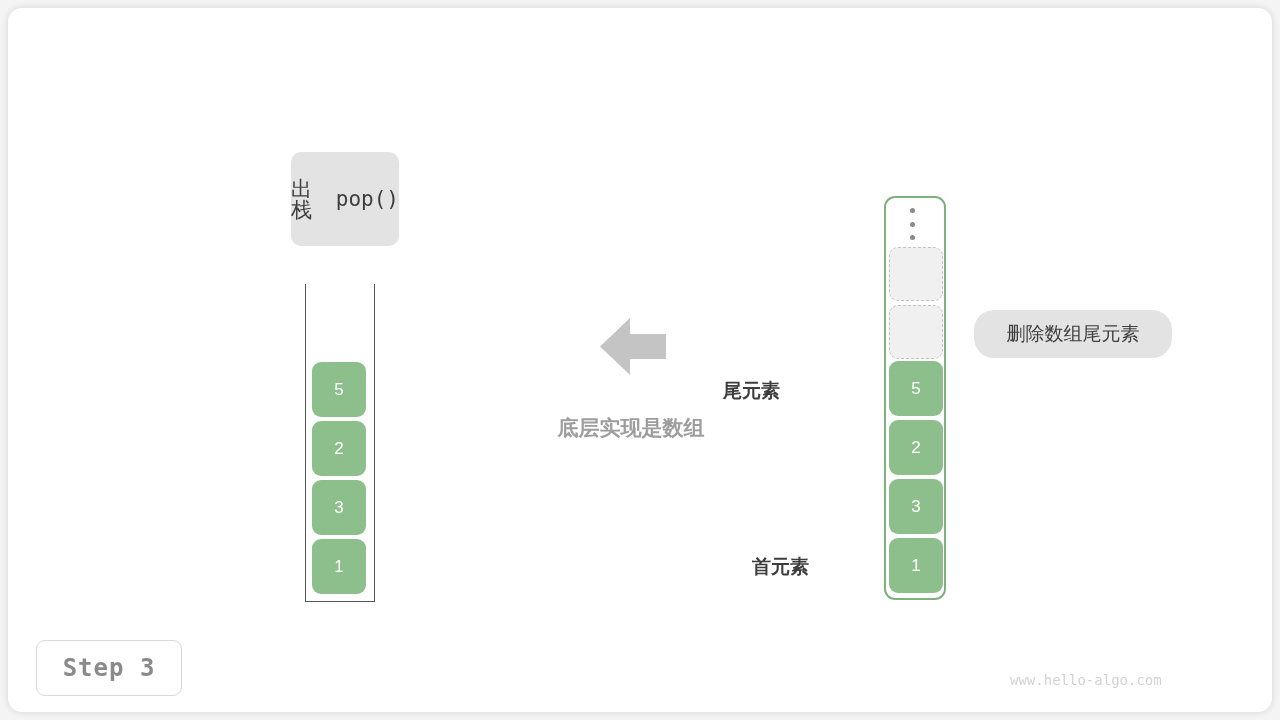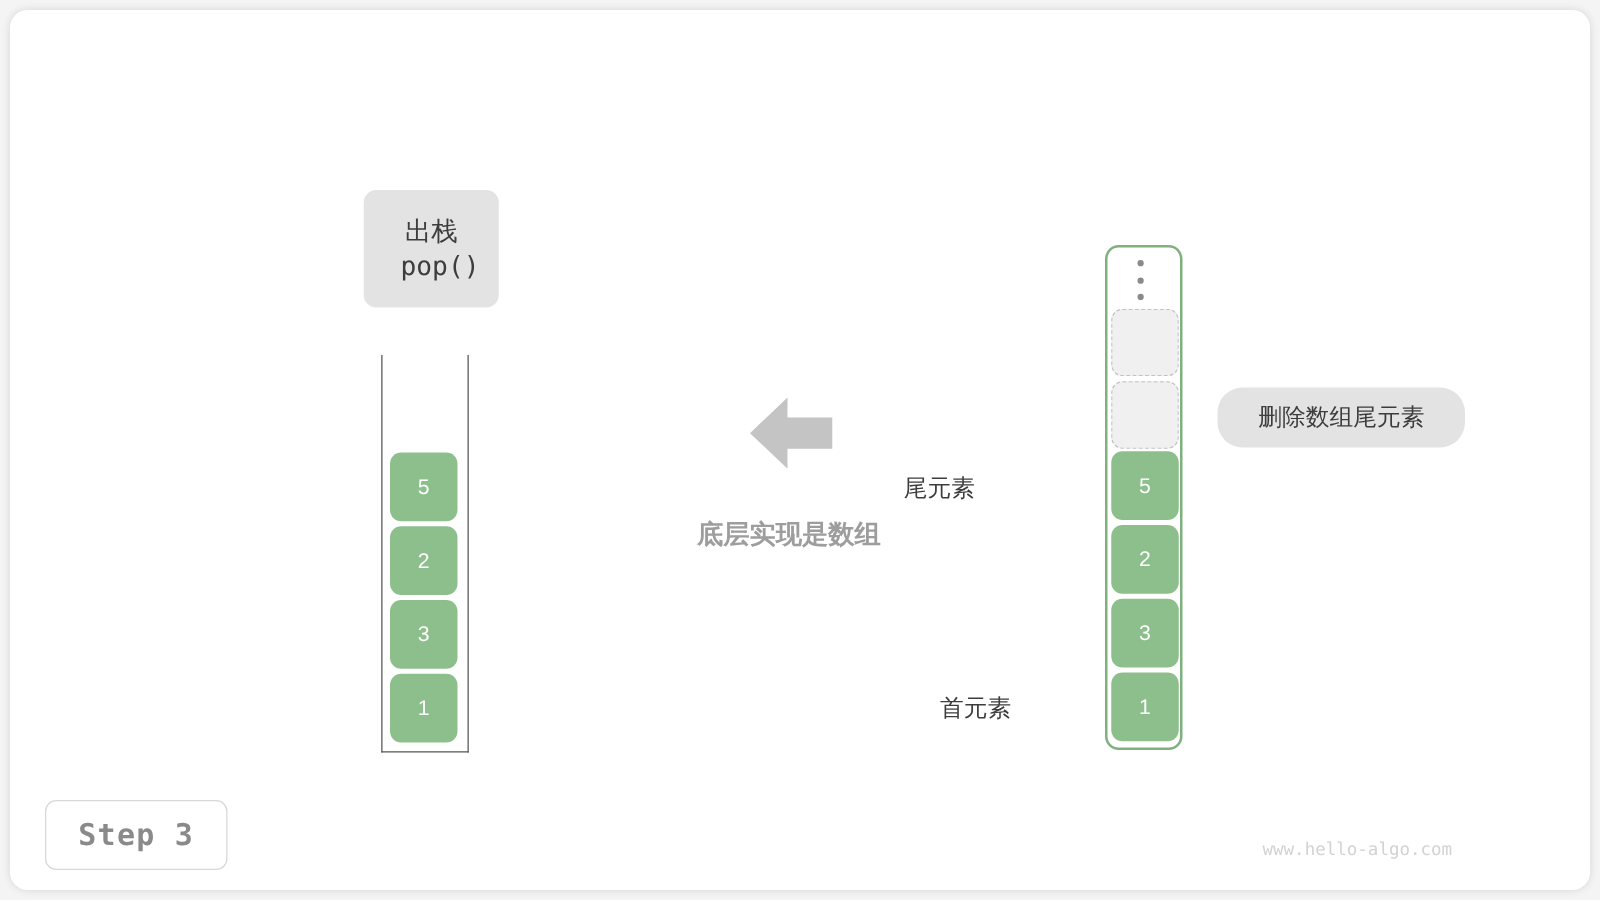--- a/index.html
+++ b/index.html
@@ -37,21 +37,21 @@
 
   
   #pop-label {
     left: 291px;
     top: 152px;
     width: 108px;
     height: 94px;
     background: #e3e3e3;
     border-radius: 10px;
     display: flex;
-    flex-direction: column;
+    flex-direction: row;
     align-items: center;
     justify-content: center;
     gap: 7px;
   }
   #pop-label .cn {
     font-size: 21px;
     color: #3d3d3d;
     font-family: "Liberation Sans", "DejaVu Sans", sans-serif;
     line-height: 1;
   }
@@ -163,21 +163,21 @@
   #array-items {
     left: 889px;
     top: 361px;
     width: 54px;
   }
 
   
   .side-label {
     color: #3d3d3d;
     font-size: 19px;
-    font-weight: normal;
+    font-weight: bold;
     font-family: "Liberation Sans", "DejaVu Sans", sans-serif;
     text-align: right;
     width: 120px;
   }
   #label-tail { left: 660px; top: 378px; }
   #label-head { left: 689px; top: 554px; }
 
   
   #annotation {
     left: 974px;

